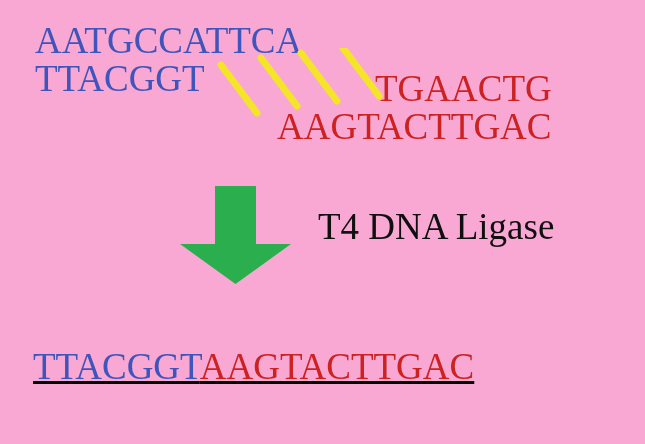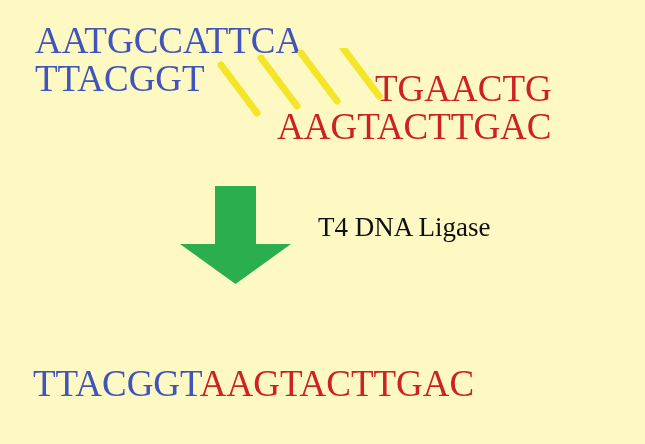--- a/index.html
+++ b/index.html
@@ -10,21 +10,21 @@
     width: 645px;
     height: 444px;
     background: #ffffff;
     font-family: "Liberation Serif", "DejaVu Serif", serif;
     overflow: hidden;
   }
   #canvas {
     position: relative;
     width: 645px;
     height: 444px;
-    background: #fef9c3;
+    background: #f9a8d4;
   }
   .seq {
     position: absolute;
     white-space: pre;
     font-family: "Liberation Serif", "DejaVu Serif", serif;
     font-size: 37px;
     line-height: 38px;
     letter-spacing: 0px;
     font-weight: 400;
   }
@@ -56,29 +56,29 @@
     width: 115px;
     height: 100px;
   }
 
   
   #enzyme-label {
     position: absolute;
     left: 318px;
     top: 209px;
     font-family: "Liberation Serif", "DejaVu Serif", serif;
-    font-size: 27px;
+    font-size: 37px;
     line-height: 36px;
     color: #101010;
     white-space: pre;
   }
 
   
   #product-top { left: 33px; top: 330px; }
-  #product-bot { left: 33px; top: 365px; }
+  #product-bot { left: 33px; top: 348px; text-decoration: underline; }
   .seg { display: inline; }
 </style>
 </head>
 <body>
 
 <div id="canvas">
 
   <div class="seq blue" id="frag-left-top">AATGCCATTCA</div>
 
   <div class="seq blue" id="frag-left-bot">TTACGGT</div>

